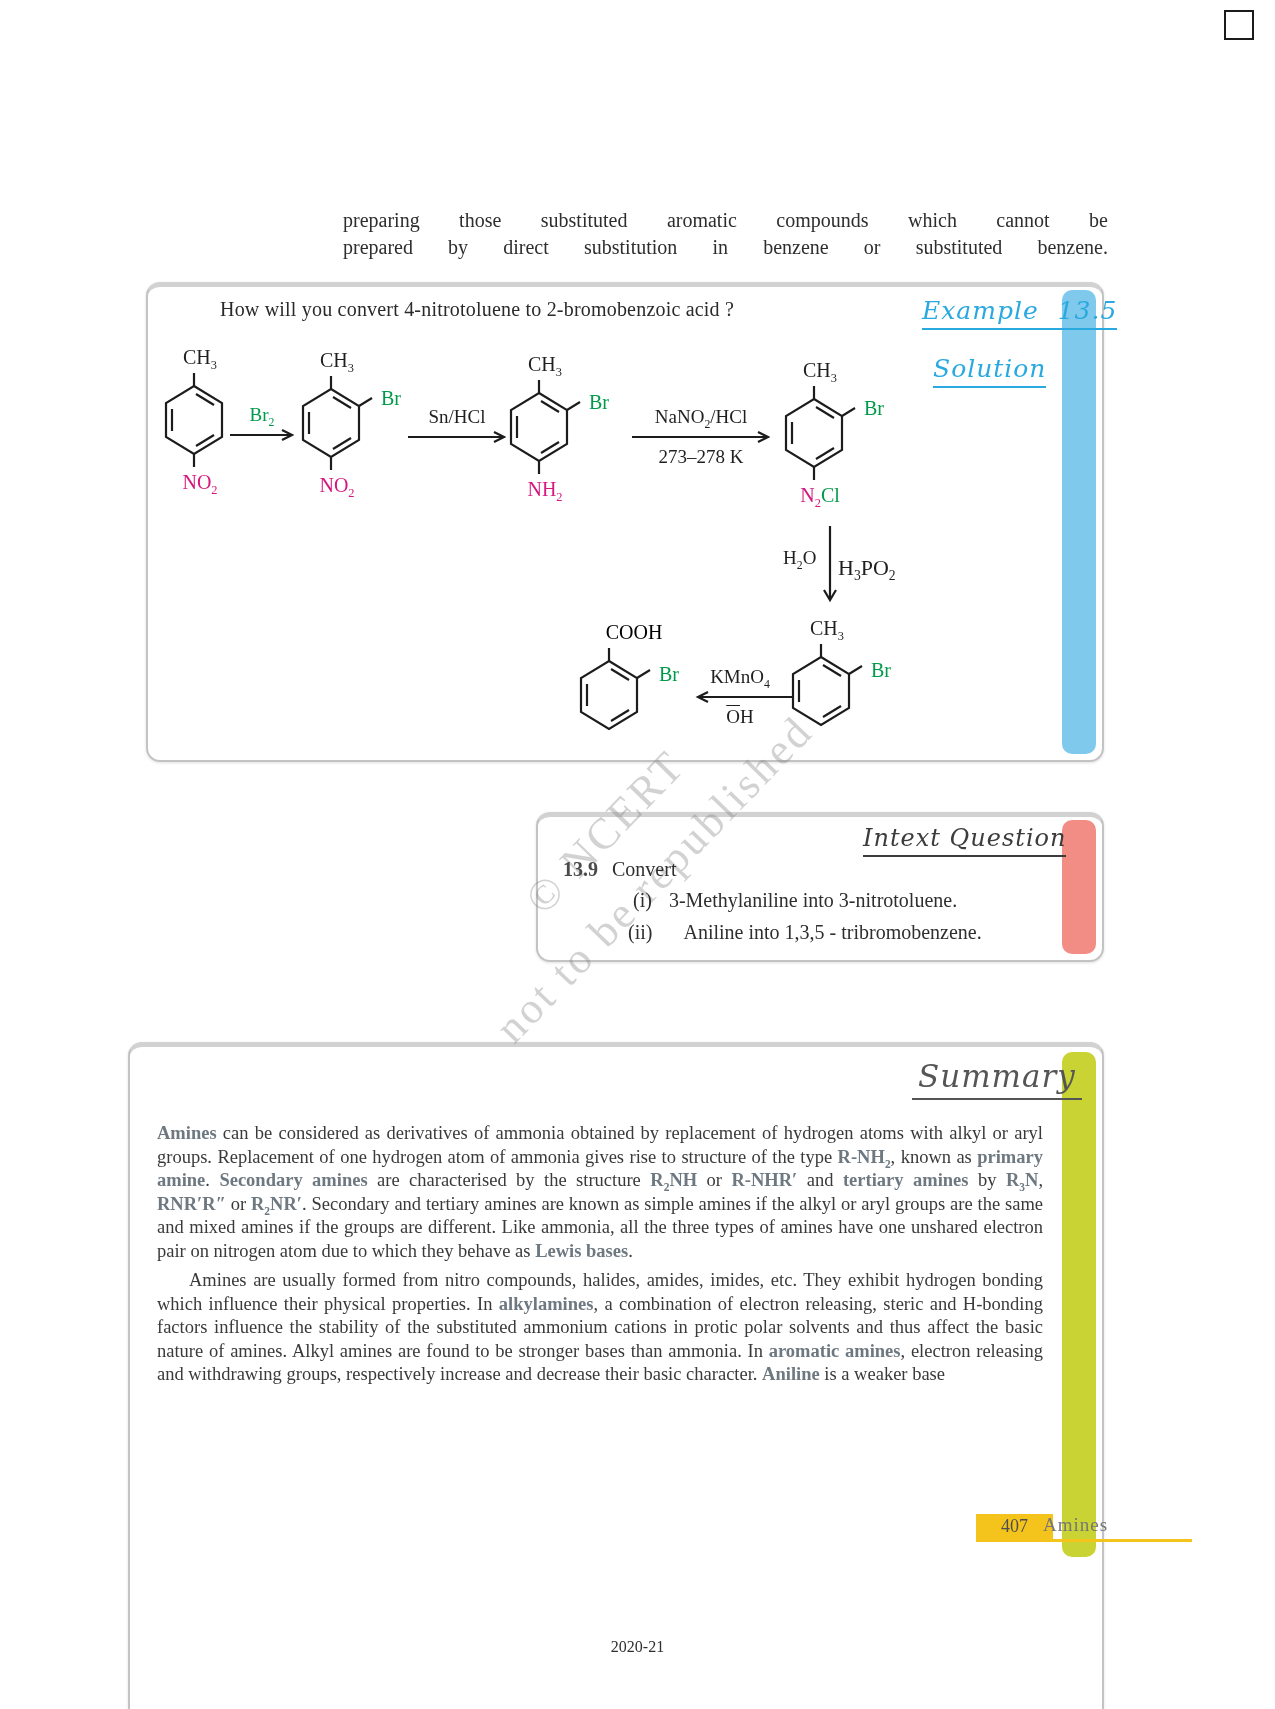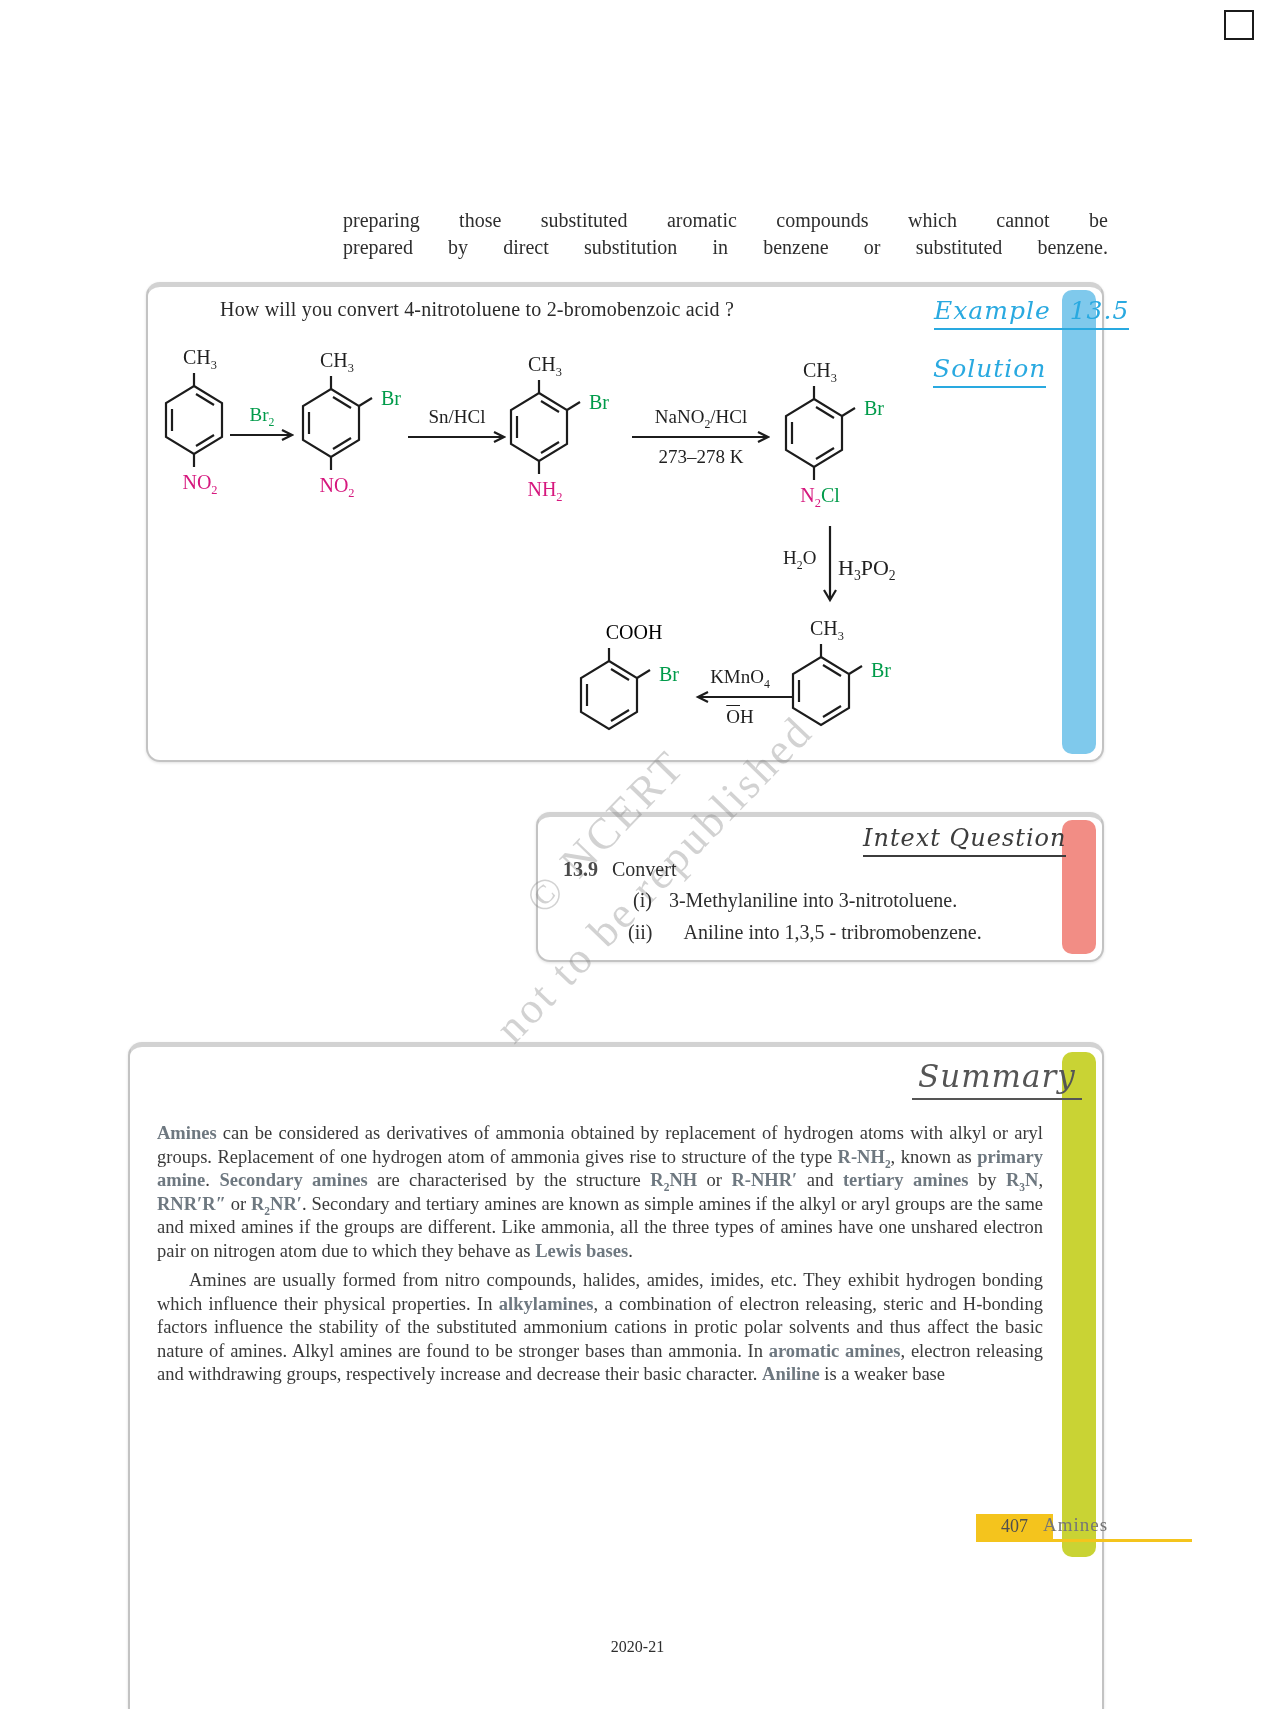--- a/index.html
+++ b/index.html
@@ -95,21 +95,21 @@
 <div class="panel cut" style="left:128px; top:1042px; width:976px; height:667px;"></div>
 <div class="sidebar" style="left: 1062px; top: 1052px; height: 505px; background-color: rgb(201, 211, 52);"></div>
 
 <div class="watermark">
   <div>© NCERT</div>
   <div>not to be republished</div>
 </div>
 
 <div class="abs" style="left:220px; top:298px; font-size:20px; color:#2a2a2a; letter-spacing:.2px;">How will you convert 4-nitrotoluene to 2-bromobenzoic acid ?</div>
 
-<div class="script" style="left: 922px; top: 296px; font-size: 25px; border-bottom: 2.5px solid rgb(41, 169, 224); color: rgb(41, 169, 224); border-top-color: rgb(41, 169, 224); border-right-color: rgb(41, 169, 224); border-left-color: rgb(41, 169, 224); margin-left: 12px;">
+<div class="script" style="left: 922px; top: 296px; font-size: 25px; border-bottom: 2.5px solid rgb(41, 169, 224); color: rgb(41, 169, 224); border-top-color: rgb(41, 169, 224); border-right-color: rgb(41, 169, 224); border-left-color: rgb(41, 169, 224);">
   <span>Example</span>
   <span style="margin-left:10px;">13.5</span>
 </div>
 
 <div class="script" style="left: 933px; top: 354px; font-size: 25px; border-bottom: 2.5px solid rgb(41, 169, 224); color: rgb(41, 169, 224); border-top-color: rgb(41, 169, 224); border-right-color: rgb(41, 169, 224); border-left-color: rgb(41, 169, 224);">Solution</div>
 
 <div class="mol" style="left:145px; top:345px;">
   <div class="chem"><span>CH</span><sub>3</sub></div>
   <svg class="ring" width="84" height="100" viewBox="0 0 84 100">
     <use href="#benz"></use>

